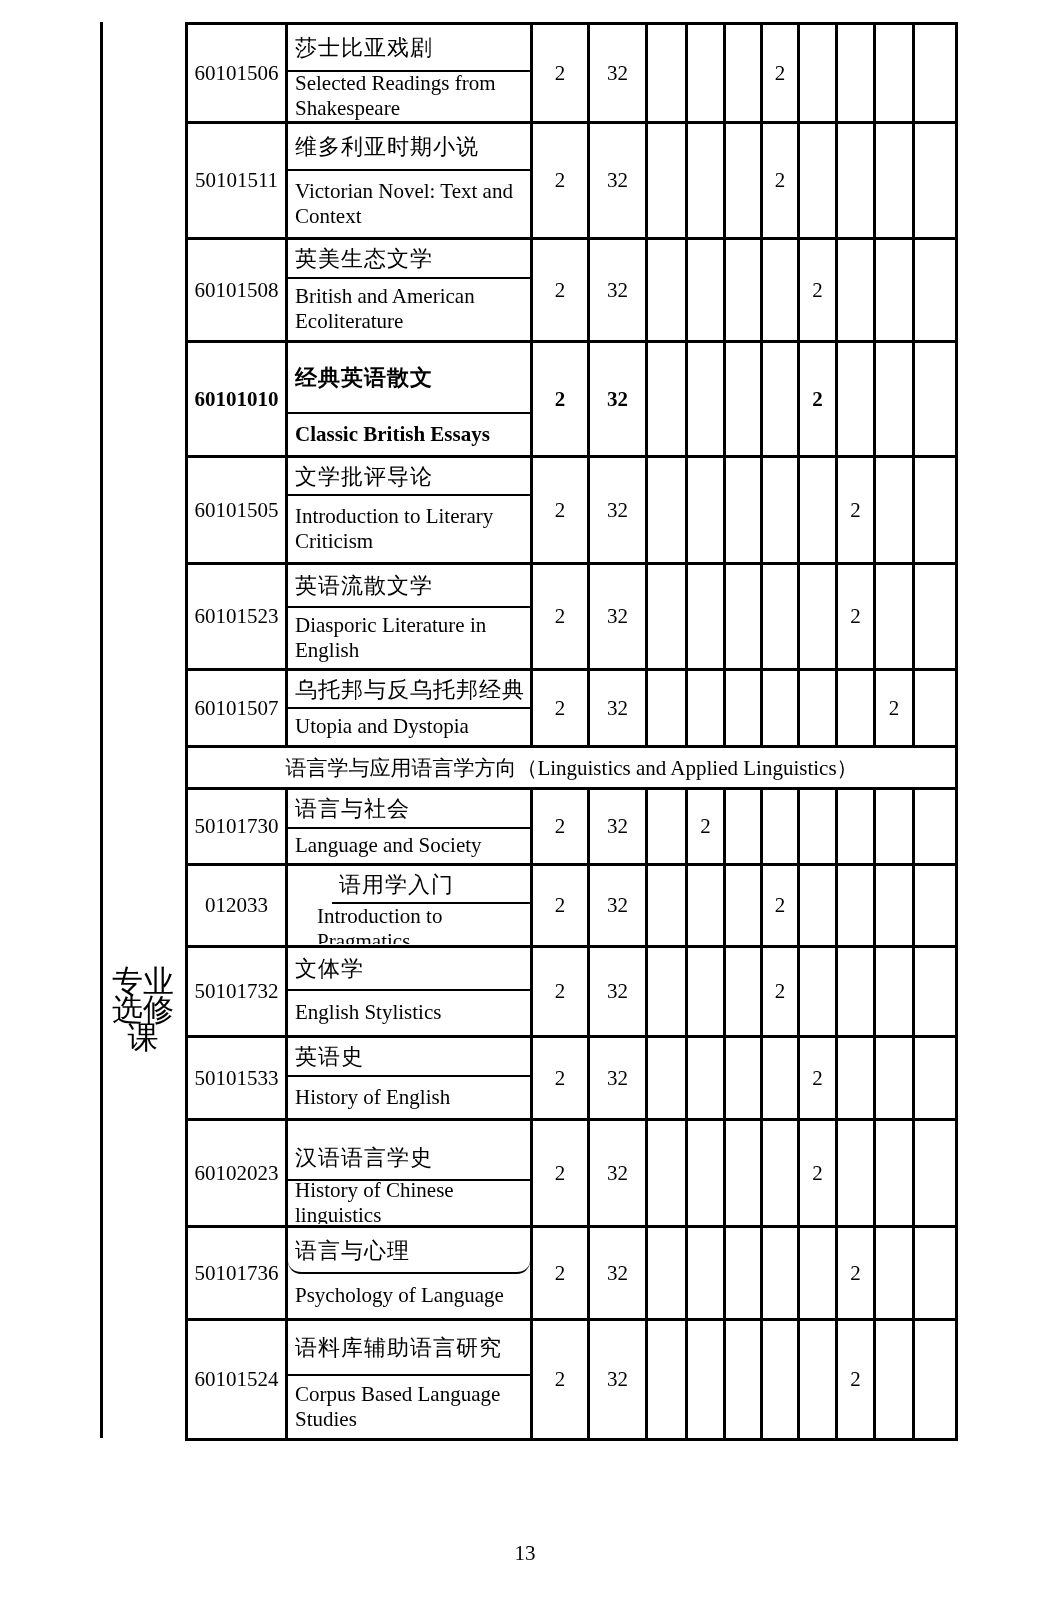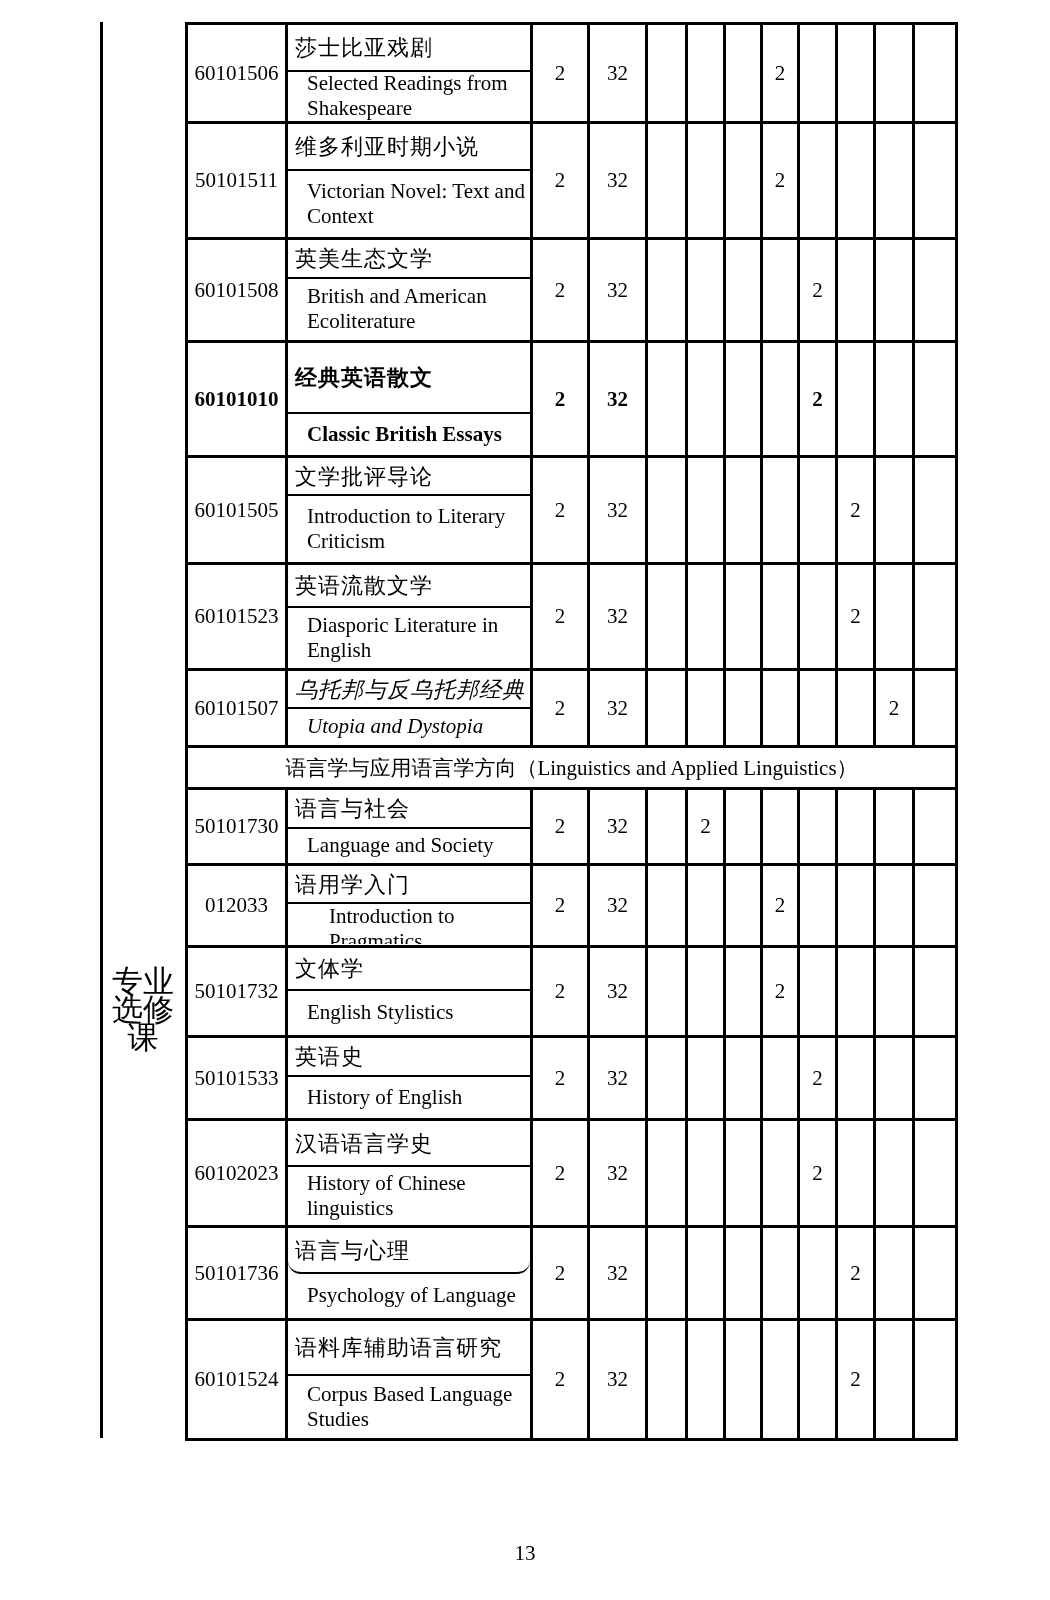--- a/index.html
+++ b/index.html
@@ -26,21 +26,21 @@
   .cn {
     flex:0 0 auto; display:flex; align-items:center;
     padding-left:7px; font-size:22px; letter-spacing:1px;
     border-bottom:2px solid #000; box-sizing:border-box; white-space:nowrap;
   }
   .en {
     flex:1 1 auto; display:flex; align-items:center;
     padding:0 4px 0 7px; line-height:25px; box-sizing:border-box; overflow:hidden;
   }
   .en.clip { align-items:flex-start;padding-left:29px; }
-  .en span { display:block;margin-left:12px; }
+  .en span { display:block; }
   td.num-cell, td.sem-cell { text-align:center; }
   td.section-header-cell { text-align:center; font-size:22px; }
   .page-number {
     position:absolute; left:0; right:0; top:1541px;
     text-align:center; font-size:21px;
   }
 </style>
 </head>
 <body>
 
@@ -191,21 +191,21 @@
           <td class="sem-cell"></td>
           <td class="sem-cell"></td>
           <td class="sem-cell"></td>
           <td class="sem-cell">2</td>
           <td class="sem-cell"></td>
           <td class="sem-cell"></td>
         </tr>
         <tr style="height: 77px;">
           <td class="code-cell">60101507</td>
           <td class="name-cell">
-            <div class="name-wrap" style="height: 72px; font-style: italic;">
+            <div class="name-wrap" style="height: 72px;">
               <div class="cn" style="height: 37px; flex: 0 0 37px;">乌托邦与反乌托邦经典</div>
               <div class="en">
                 <span>Utopia and Dystopia</span>
               </div>
             </div>
           </td>
           <td class="num-cell">2</td>
           <td class="num-cell">32</td>
           <td class="sem-cell"></td>
           <td class="sem-cell"></td>
@@ -237,21 +237,21 @@
           <td class="sem-cell"></td>
           <td class="sem-cell"></td>
           <td class="sem-cell"></td>
           <td class="sem-cell"></td>
           <td class="sem-cell"></td>
         </tr>
         <tr style="height: 82px;">
           <td class="code-cell">012033</td>
           <td class="name-cell">
             <div class="name-wrap" style="height: 77px;">
-              <div class="cn" style="height: 37px; flex: 0 0 37px;">语用学入门</div>
+              <div class="cn" style="height: 37px; flex: 0 0 37px; margin-left: 44px;">语用学入门</div>
               <div class="en clip">
                 <span>Introduction to Pragmatics</span>
               </div>
             </div>
           </td>
           <td class="num-cell">2</td>
           <td class="num-cell">32</td>
           <td class="sem-cell"></td>
           <td class="sem-cell"></td>
           <td class="sem-cell"></td>
@@ -300,21 +300,21 @@
           <td class="sem-cell"></td>
           <td class="sem-cell">2</td>
           <td class="sem-cell"></td>
           <td class="sem-cell"></td>
           <td class="sem-cell"></td>
         </tr>
         <tr style="height: 107px;">
           <td class="code-cell">60102023</td>
           <td class="name-cell">
             <div class="name-wrap" style="height: 102px;">
-              <div class="cn" style="height: 45px; flex: 0 0 45px;">汉语语言学史</div>
+              <div class="cn" style="height: 45px; flex: 0 0 45px; margin-top: 14px;">汉语语言学史</div>
               <div class="en">
                 <span>History of Chinese linguistics</span>
               </div>
             </div>
           </td>
           <td class="num-cell">2</td>
           <td class="num-cell">32</td>
           <td class="sem-cell"></td>
           <td class="sem-cell"></td>
           <td class="sem-cell"></td>

